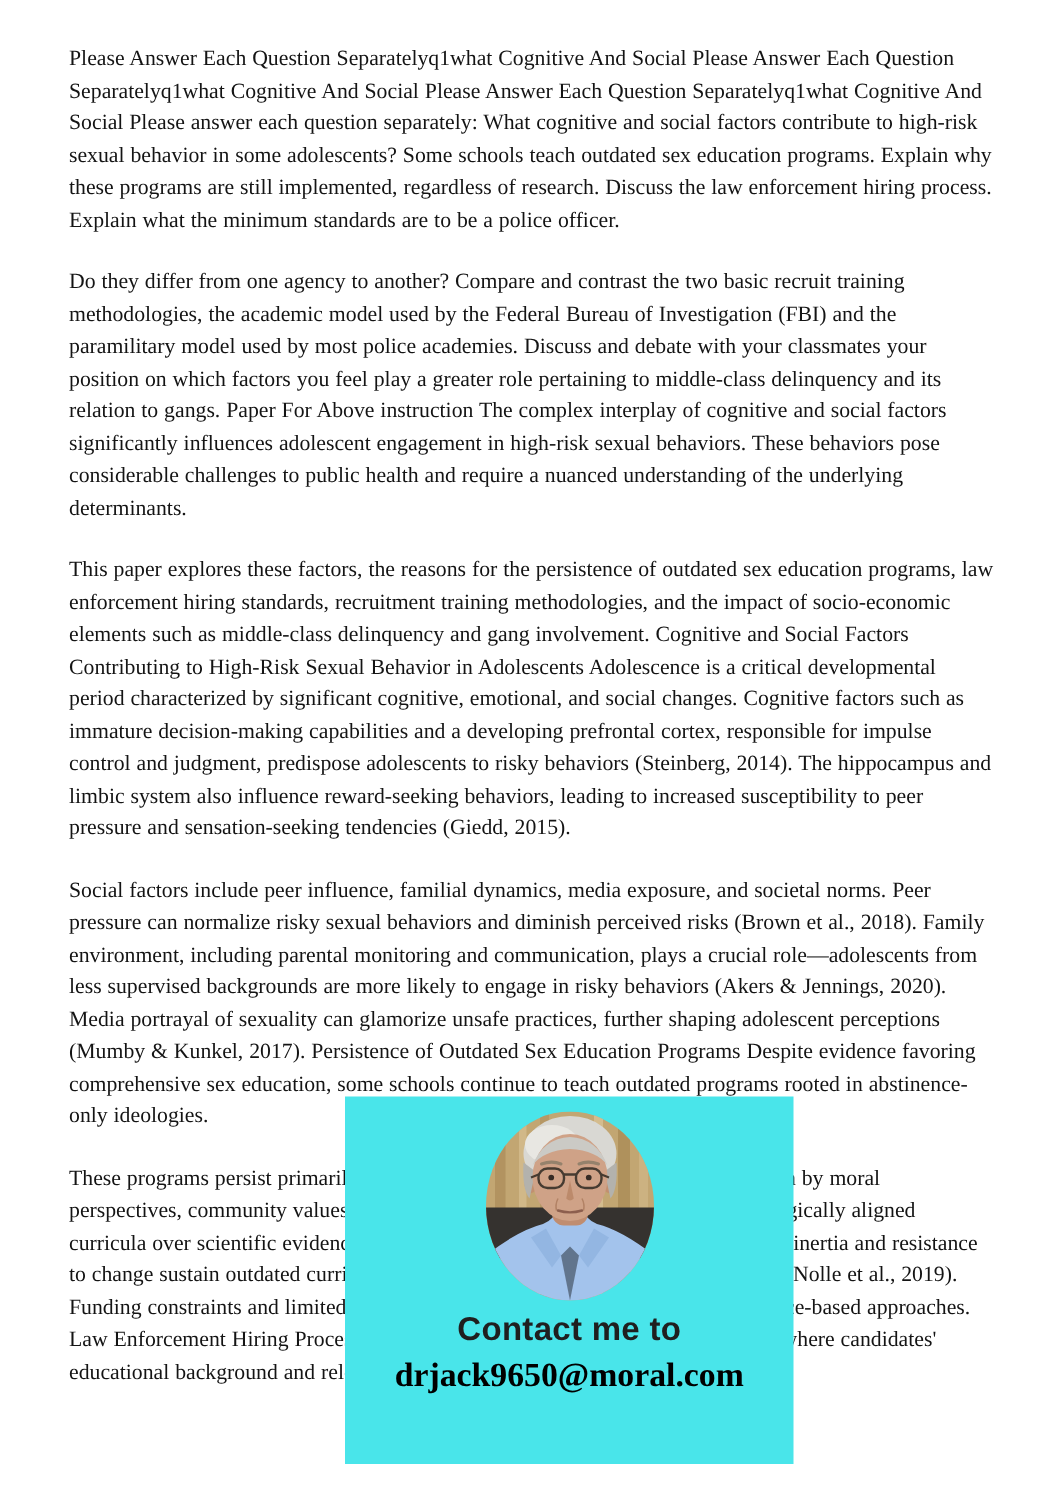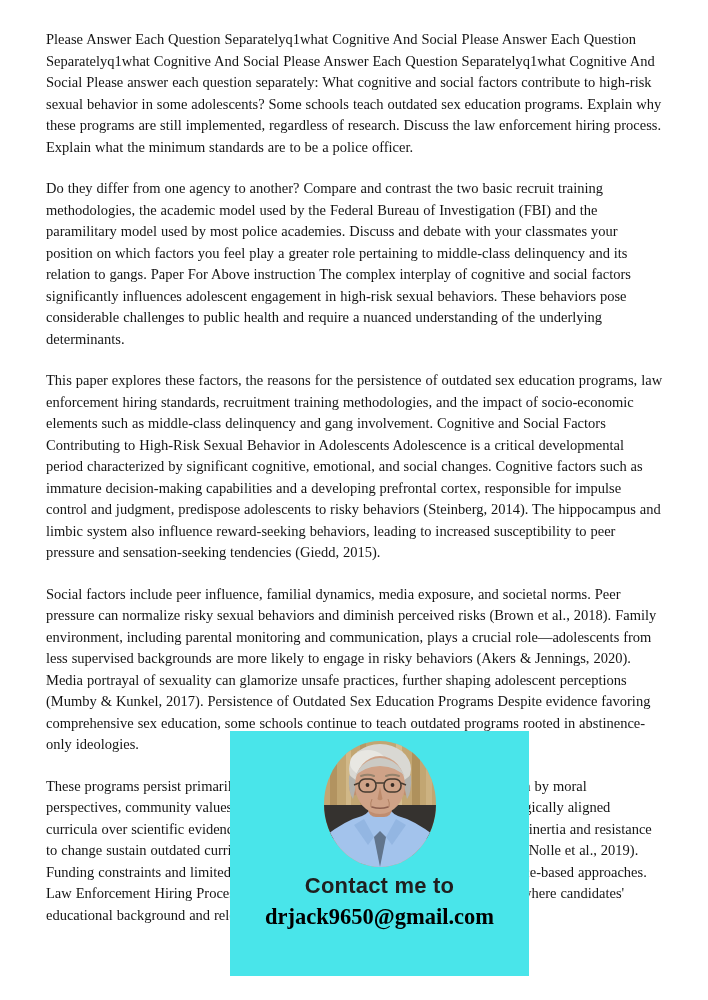--- a/index.html
+++ b/index.html
@@ -134,14 +134,14 @@
         <path d="M 48 58 Q 46 62 47 66" stroke="#b28265" stroke-width="1" fill="none"></path>
         <path d="M 64 58 Q 66 62 65 66" stroke="#b28265" stroke-width="1" fill="none"></path>
 
         <path d="M 48 66 Q 56 68.5 64 66" stroke="#8d5f4e" stroke-width="1.6" fill="none" stroke-linecap="round"></path>
       </g>
     </svg>
   </div>
   <div class="ad-headline">
     <div>Contact me to</div>
   </div>
-  <div class="ad-email">drjack9650@gmail.com</div>
+  <div class="ad-email">drjack9650@moral.com</div>
 </div>
 
 </body></html>

